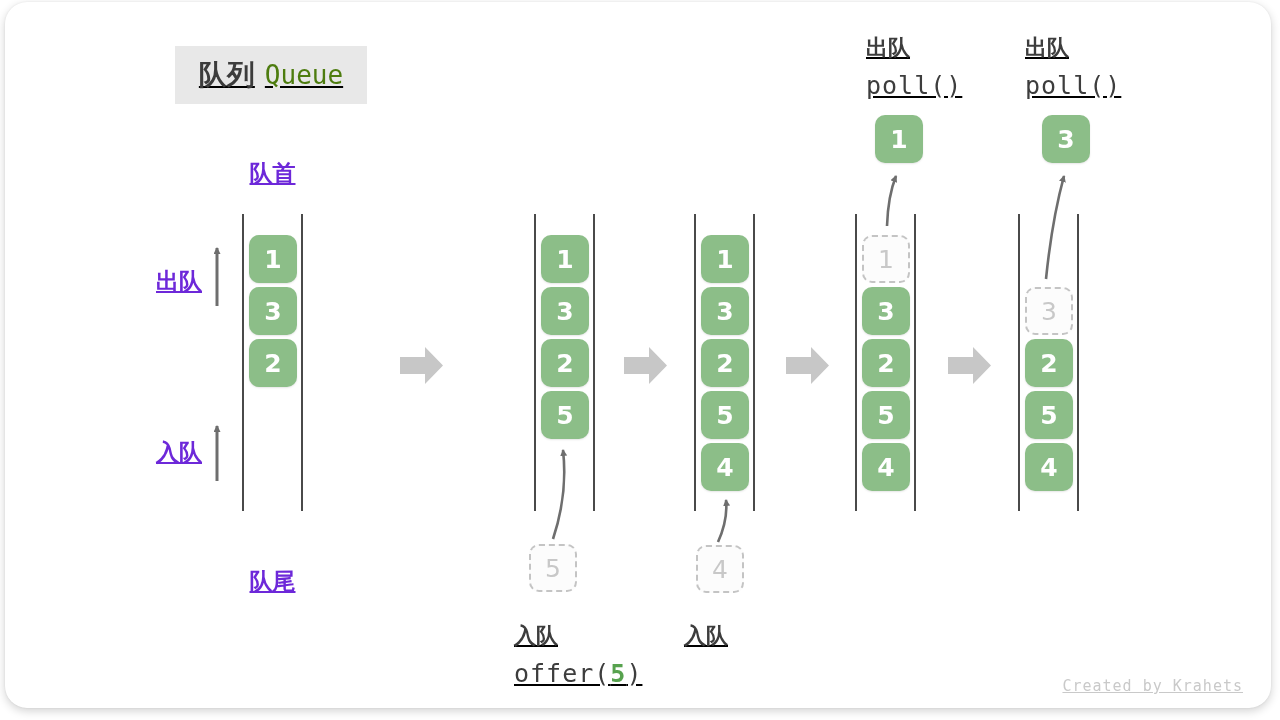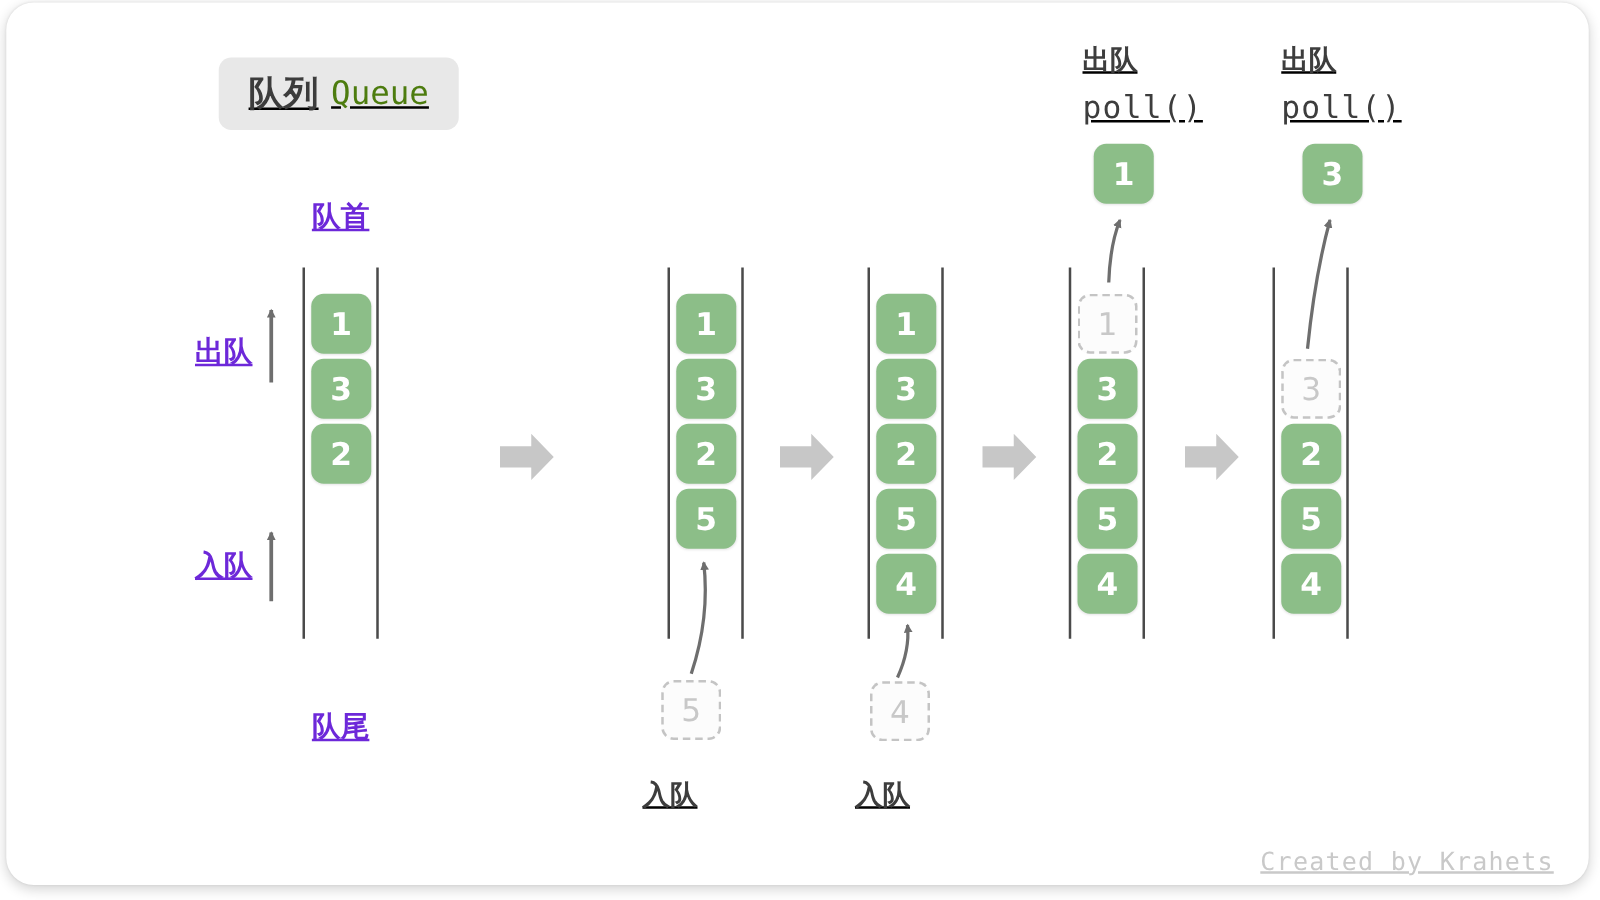--- a/index.html
+++ b/index.html
@@ -1,35 +1,35 @@
 <!DOCTYPE html>
 <html><head>
 <meta charset="utf-8">
 <style>
   html,body{margin:0;padding:0;width:1280px;height:720px;background:#fff;overflow:hidden;}
   body{font-family:"Liberation Sans", sans-serif;}
   .card{position:absolute;left:5px;top:2px;width:1266px;height:706px;background:#ffffff;
         border-radius:22px;box-shadow:0 3px 10px rgba(0,0,0,0.18), 0 0 2px rgba(0,0,0,0.08);}
   .abs{position:absolute;text-decoration:underline;}
-  .badge{left:170px;top:44px;width:192px;height:58px;background:#e8e8e8;border-radius:10px;
+  .badge{left:170px;top:44px;width:192px;height:58px;background:#e8e8e8;border-radius:0;
          display:flex;align-items:center;justify-content:center;gap:10px;}
   .badge .zh{font-size:28px;font-weight:bold;color:#3c3c3c;}
   .badge .en{font-family:"DejaVu Sans Mono", monospace;font-size:26px;color:#4d7c0f;}
   .cn-label{font-size:23px;font-weight:bold;color:#6d28d9;white-space:nowrap;}
   .col-line{position:absolute;width:2px;background:#4a4a4a;top:0;height:100%;}
   .qcol{position:absolute;top:212px;height:297px;width:61px;}
   .qbox{position:absolute;width:48px;height:48px;border-radius:10px;display:flex;align-items:center;
         justify-content:center;font-family:"DejaVu Sans", sans-serif;font-weight:bold;font-size:25px;}
   .qbox.solid{background:#8cbe88;color:#ffffff;box-shadow:0 1px 2px rgba(0,0,0,0.10);}
   .qbox.dashed{background:#fcfcfc;border:2px dashed #c4c4c4;color:#c8c8c8;width:44px;height:44px;font-weight:normal;}
   .op{white-space:nowrap;}
   .op .zh{font-size:22px;font-weight:bold;color:#3d3d3d;display:block;}
   .op .code{font-family:"DejaVu Sans Mono", monospace;font-size:25px;color:#3d3d3d;letter-spacing:1px;display:block;margin-top:8px;}
   .op .arg{color:#57a24e;font-weight:bold;}
-  .watermark{font-family:"DejaVu Sans Mono", monospace;font-size:20px;color:#c9c9c9;letter-spacing:1px;}
+  .watermark{font-family:"DejaVu Sans Mono", monospace;font-size:15px;color:#c9c9c9;letter-spacing:1px;}
   svg{position:absolute;left:0;top:0;pointer-events:none;}
 </style>
 </head>
 <body>
 
 <div class="card">
 
   <div class="abs badge">
     <span class="zh">队列</span>
     <span class="en">Queue</span>
@@ -124,19 +124,20 @@
     <span class="zh">出队</span>
     <span class="code">poll()</span>
   </div>
   <div class="abs op" style="left:1020px;top:31px;">
     <span class="zh">出队</span>
     <span class="code">poll()</span>
   </div>
 
   <div class="abs op" style="left:509px;top:619px;">
     <span class="zh">入队</span>
+    <span class="code"><span>offer(</span><span class="arg">5</span><span>)</span></span>
   </div>
   <div class="abs op" style="left:679px;top:619px;">
     <span class="zh">入队</span>
   </div>
 
   <div class="abs watermark" style="right:28px;top:675px;">Created by Krahets</div>
 </div>
 
 </body></html>

